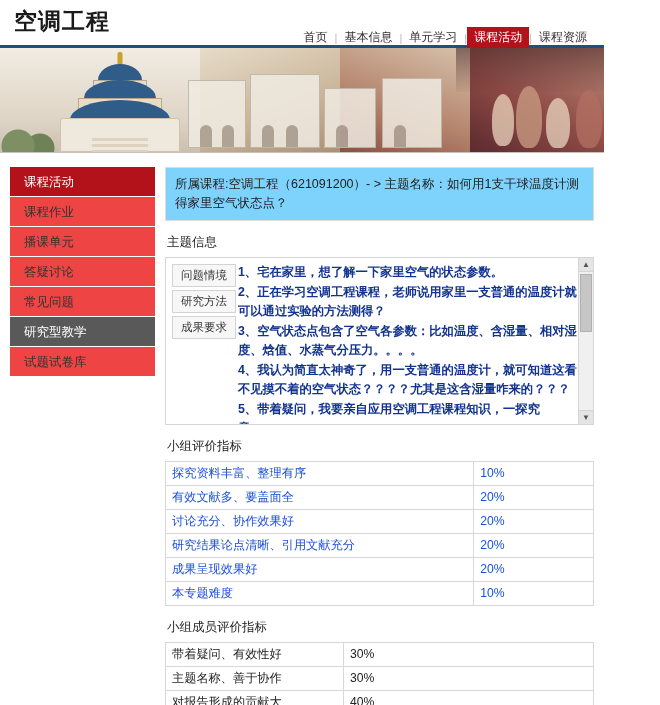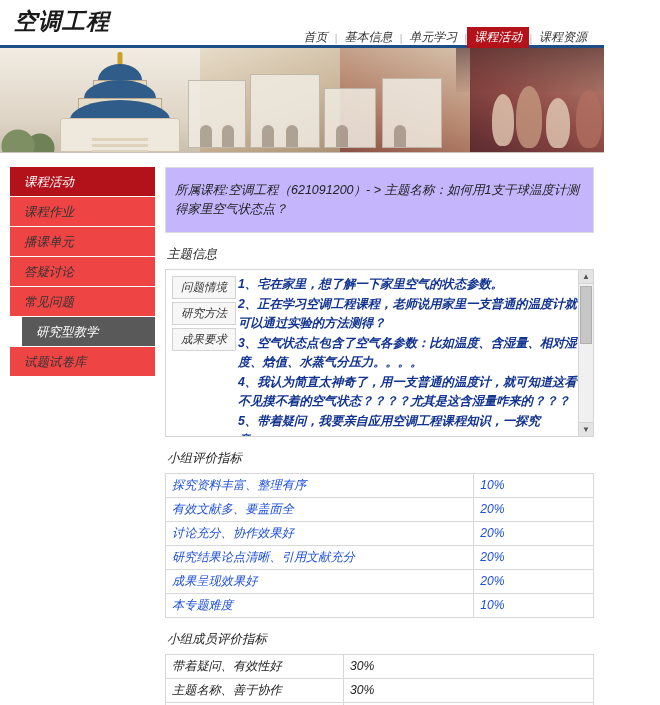--- a/index.html
+++ b/index.html
@@ -7,21 +7,20 @@
     margin: 0; padding: 0;
     width: 660px; height: 705px;
     font-family: "Liberation Sans", sans-serif;
     background: #ffffff;
     overflow: hidden;
   }
   #page {
     position: relative;
     width: 604px; height: 705px;
     background: #ffffff;
-    font-style: italic;
   }
   
   .header {
     position: relative;
     height: 48px;
     background: #ffffff;
     border-bottom: 3px solid #1f4e86;
   }
   .site-title {
     position: absolute;
@@ -191,31 +190,30 @@
     cursor: pointer;
     white-space: nowrap;
   }
   .side-item.active-red {
     background: #b4121b;
     color: #ffffff;
   }
   .side-item.active-dark {
     background: #595959;
     color: #ffffff;
-    margin-left: 12px;
   }
   
   .main {
     flex: 1 1 auto;
     min-width: 0;
   }
   .crumb-box {
     border: 1px solid #dcdcdc;
-    background: #c4b5fd;
-    padding: 13px 9px;
+    background: #7dd3fc;
+    padding: 7px 9px;
     font-size: 12.5px;
     color: #222;
     line-height: 19px;
   }
   .sec-title {
     font-size: 12.5px;
     color: #222;
     margin: 13px 0 6px 2px;
   }
   .topic-box {

